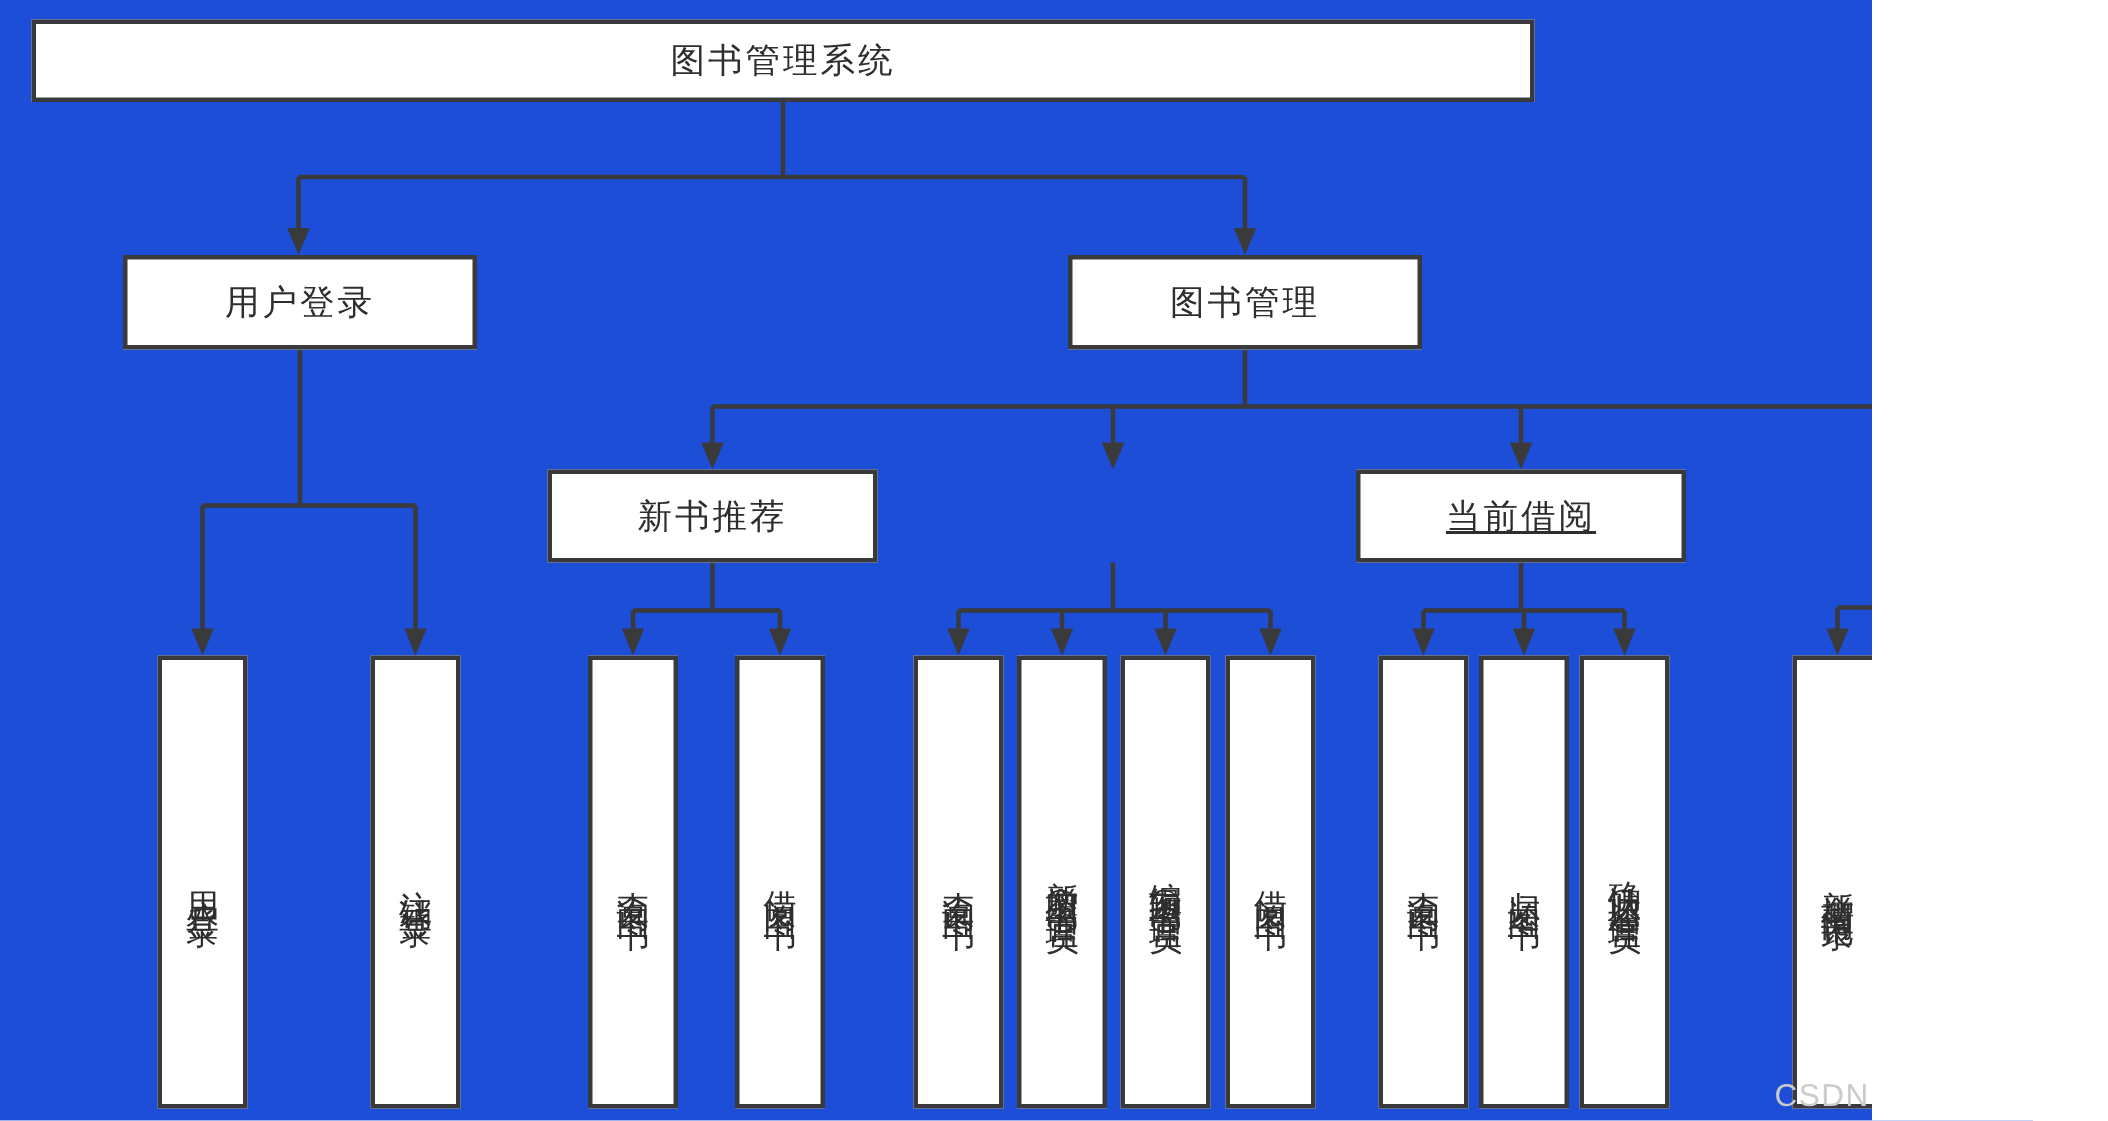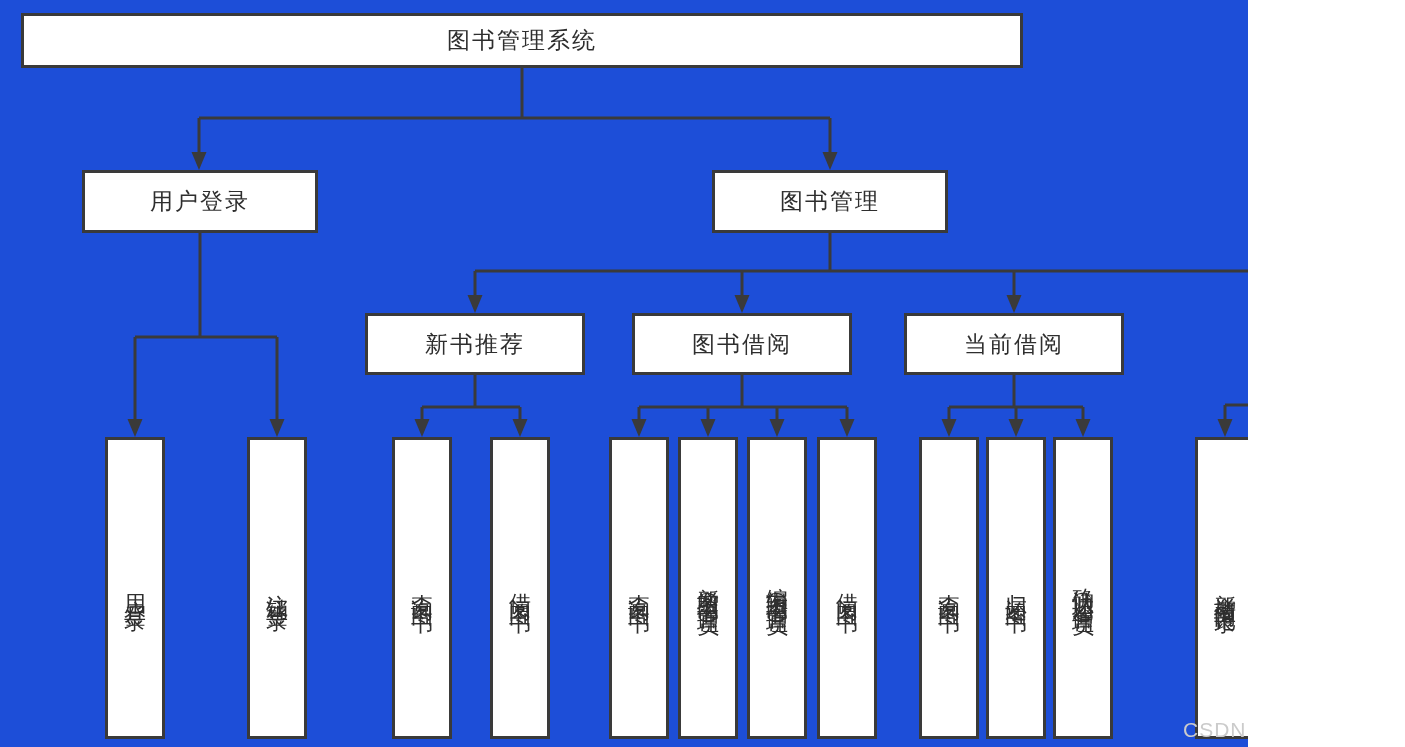--- a/index.html
+++ b/index.html
@@ -99,22 +99,21 @@
     <polygon class="head" points="1217.5,419 1232.5,419 1225,437"></polygon>
     <polygon class="head" points="1334.5,419 1349.5,419 1342,437"></polygon>
   </svg>
 
   <div class="node h-node" style="left:21px;top:13px;width:1002px;height:55px;">图书管理系统</div>
 
   <div class="node h-node" style="left:82px;top:170px;width:236px;height:63px;">用户登录</div>
   <div class="node h-node" style="left:712px;top:170px;width:236px;height:63px;font-family:Liberation Mono, monospace;">图书管理</div>
 
   <div class="node h-node" style="left:365px;top:313px;width:220px;height:62px;text-align:right;">新书推荐</div>
-  <div class="node h-node" style="left:632px;top:313px;width:220px;height:62px;">图书借阅</div>
-  <div class="node h-node" style="left:904px;top:313px;width:220px;height:62px;">当前借阅</div>
+  <div class="node h-node" style="left:904px;top:313px;width:220px;height:62px;text-decoration:underline;">当前借阅</div>
 
   <div class="node v-node" style="left:105px;top:437px;width:60px;height:302px;">用户登录</div>
   <div class="node v-node" style="left:247px;top:437px;width:60px;height:302px;">注销登录</div>
 
   <div class="node v-node" style="left:392px;top:437px;width:60px;height:302px;">查询图书</div>
   <div class="node v-node" style="left:490px;top:437px;width:60px;height:302px;">借阅图书</div>
 
   <div class="node v-node" style="left:609px;top:437px;width:60px;height:302px;">查询图书</div>
   <div class="node v-node long" style="left:678px;top:437px;width:60px;height:302px;">新增图书（管理员）</div>
   <div class="node v-node long" style="left:747px;top:437px;width:60px;height:302px;">编辑图书（管理员）</div>

